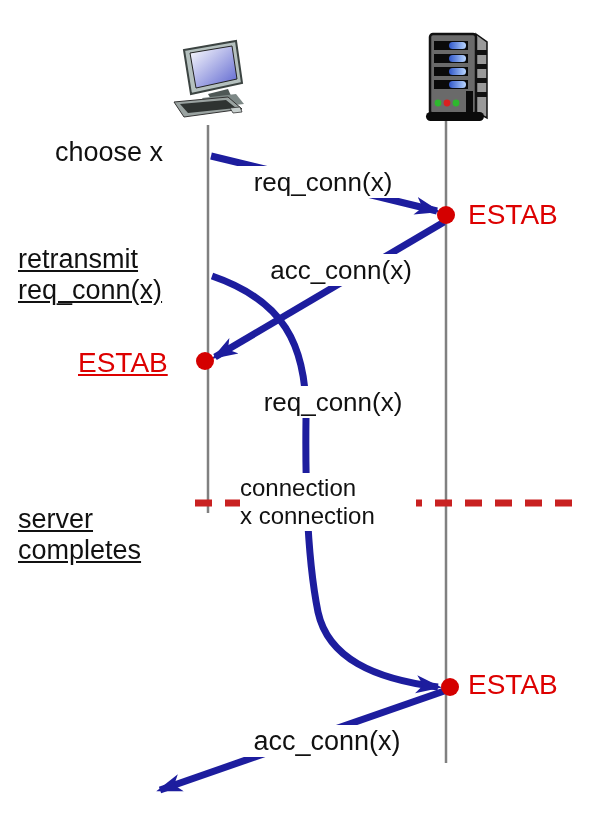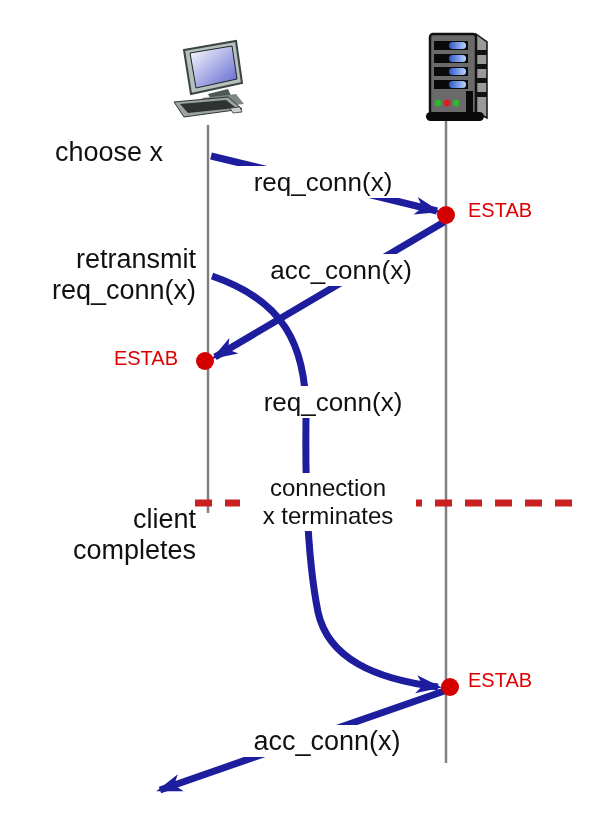--- a/index.html
+++ b/index.html
@@ -7,24 +7,24 @@
     position:relative;width:602px;height:836px;background:#ffffff;overflow:hidden;
     font-family:"Liberation Sans", sans-serif;color:#111;
   }
   .abs{position:absolute;}
   svg.overlay{position:absolute;left:0;top:0;width:602px;height:836px;}
   .lbl{position:absolute;font-size:27px;line-height:31px;white-space:nowrap;}
   .msg{
     position:absolute;font-size:26px;line-height:30px;text-align:center;
     background:#ffffff;padding:1px 0;white-space:nowrap;
   }
-  .estab{position:absolute;font-size:20px;color:#dd0000;white-space:nowrap;}
-  .right{text-align:right;}
+  .estab{position:absolute;font-size:28px;color:#dd0000;white-space:nowrap;}
+  .right{text-decoration:underline;}
   .note{
-    position:absolute;font-size:24px;line-height:28px;text-align:center;
+    position:absolute;font-size:24px;line-height:28px;
     background:#ffffff;padding:1px 0;
   }
 </style>
 </head>
 <body>
 
 <div class="canvas">
 
   <svg class="overlay" viewBox="0 0 602 836">
     <defs>
@@ -92,35 +92,35 @@
   <div class="lbl" style="left:55px;top:137px">choose x</div>
 
   <div class="lbl right" style="left:18px;top:244px;width:178px">
     <div>retransmit</div>
     <div>req_conn(x)</div>
   </div>
 
   <div class="estab right" style="left:78px;top:347px;width:100px">ESTAB</div>
 
   <div class="lbl right" style="left:18px;top:504px;width:178px">
-    <div>client</div>
+    <div>server</div>
     <div>completes</div>
   </div>
 
   <div class="estab" style="left:468px;top:199px">ESTAB</div>
 
 
   <div class="estab" style="left:468px;top:669px">ESTAB</div>
 
   <div class="msg" style="left:233px;top:166px;width:180px">req_conn(x)</div>
 
   <div class="msg" style="left:251px;top:254px;width:180px">acc_conn(x)</div>
 
   <div class="msg" style="left:243px;top:386px;width:180px">req_conn(x)</div>
 
   <div class="note" style="left:240px;top:473px;width:176px">
     <div>connection</div>
-    <div>x terminates</div>
+    <div>x connection</div>
   </div>
 
   <div class="msg" style="left:221px;top:725px;width:212px;font-size:27px">acc_conn(x)</div>
 
 </div>
 
 </body></html>

